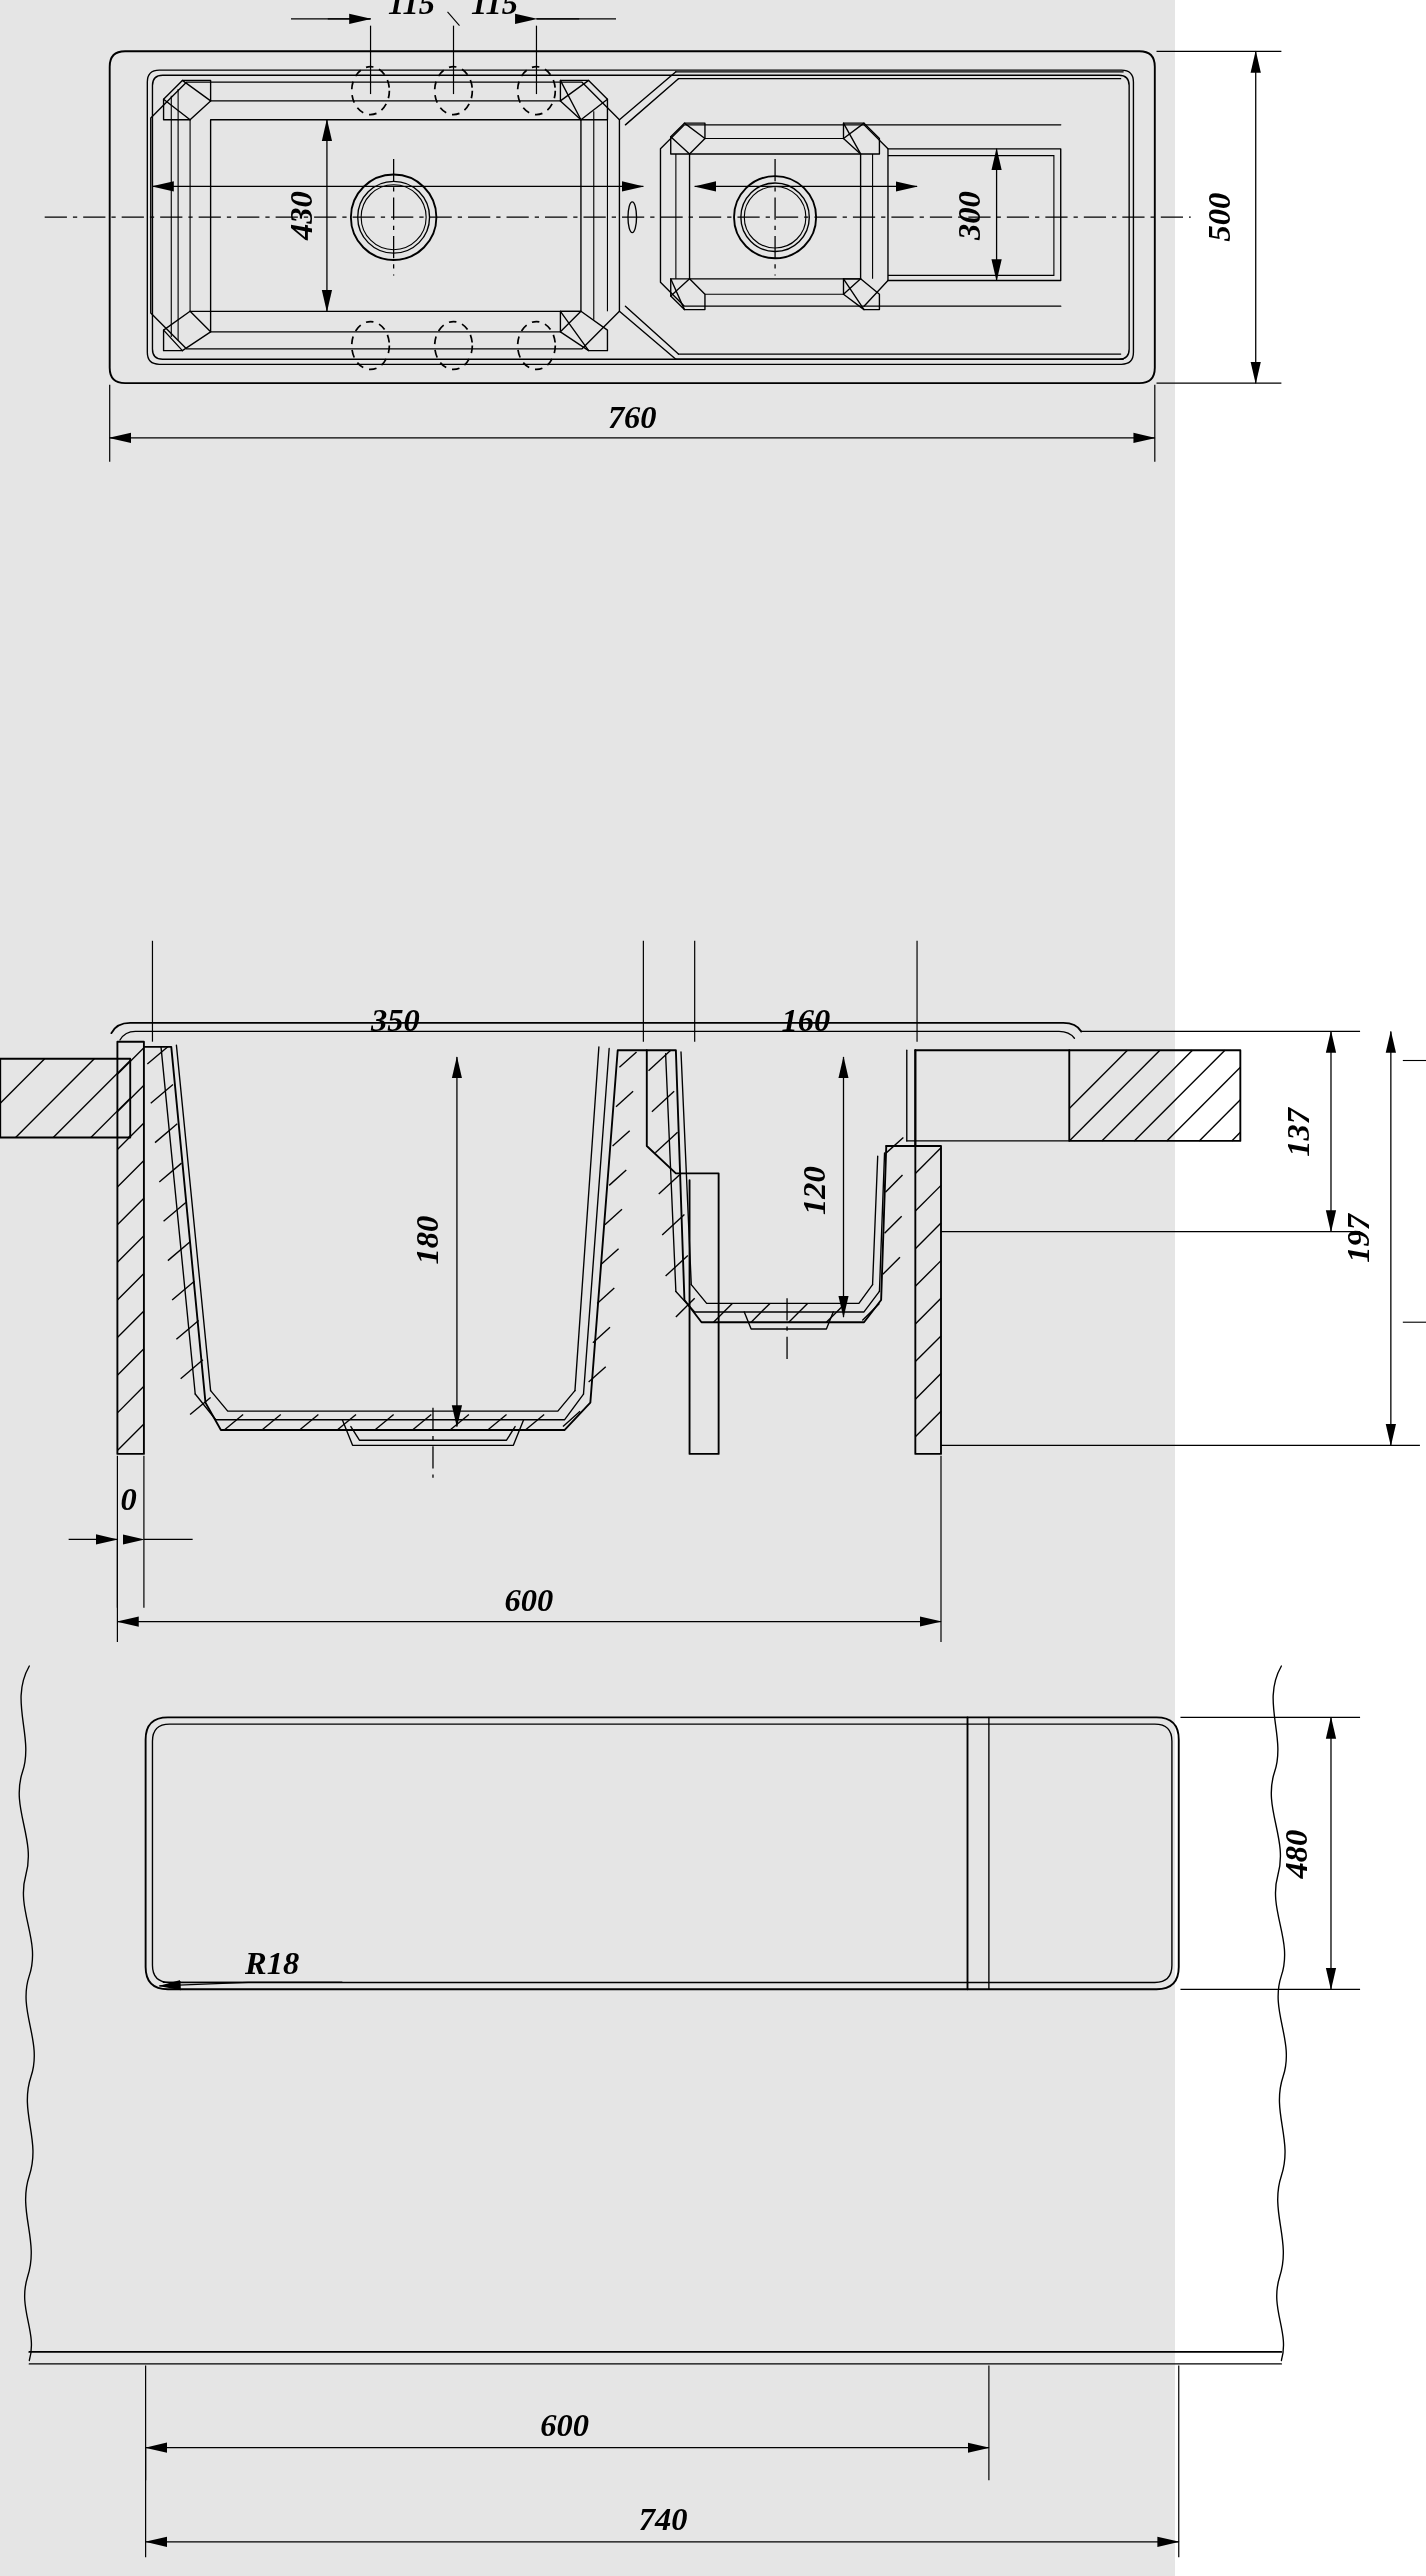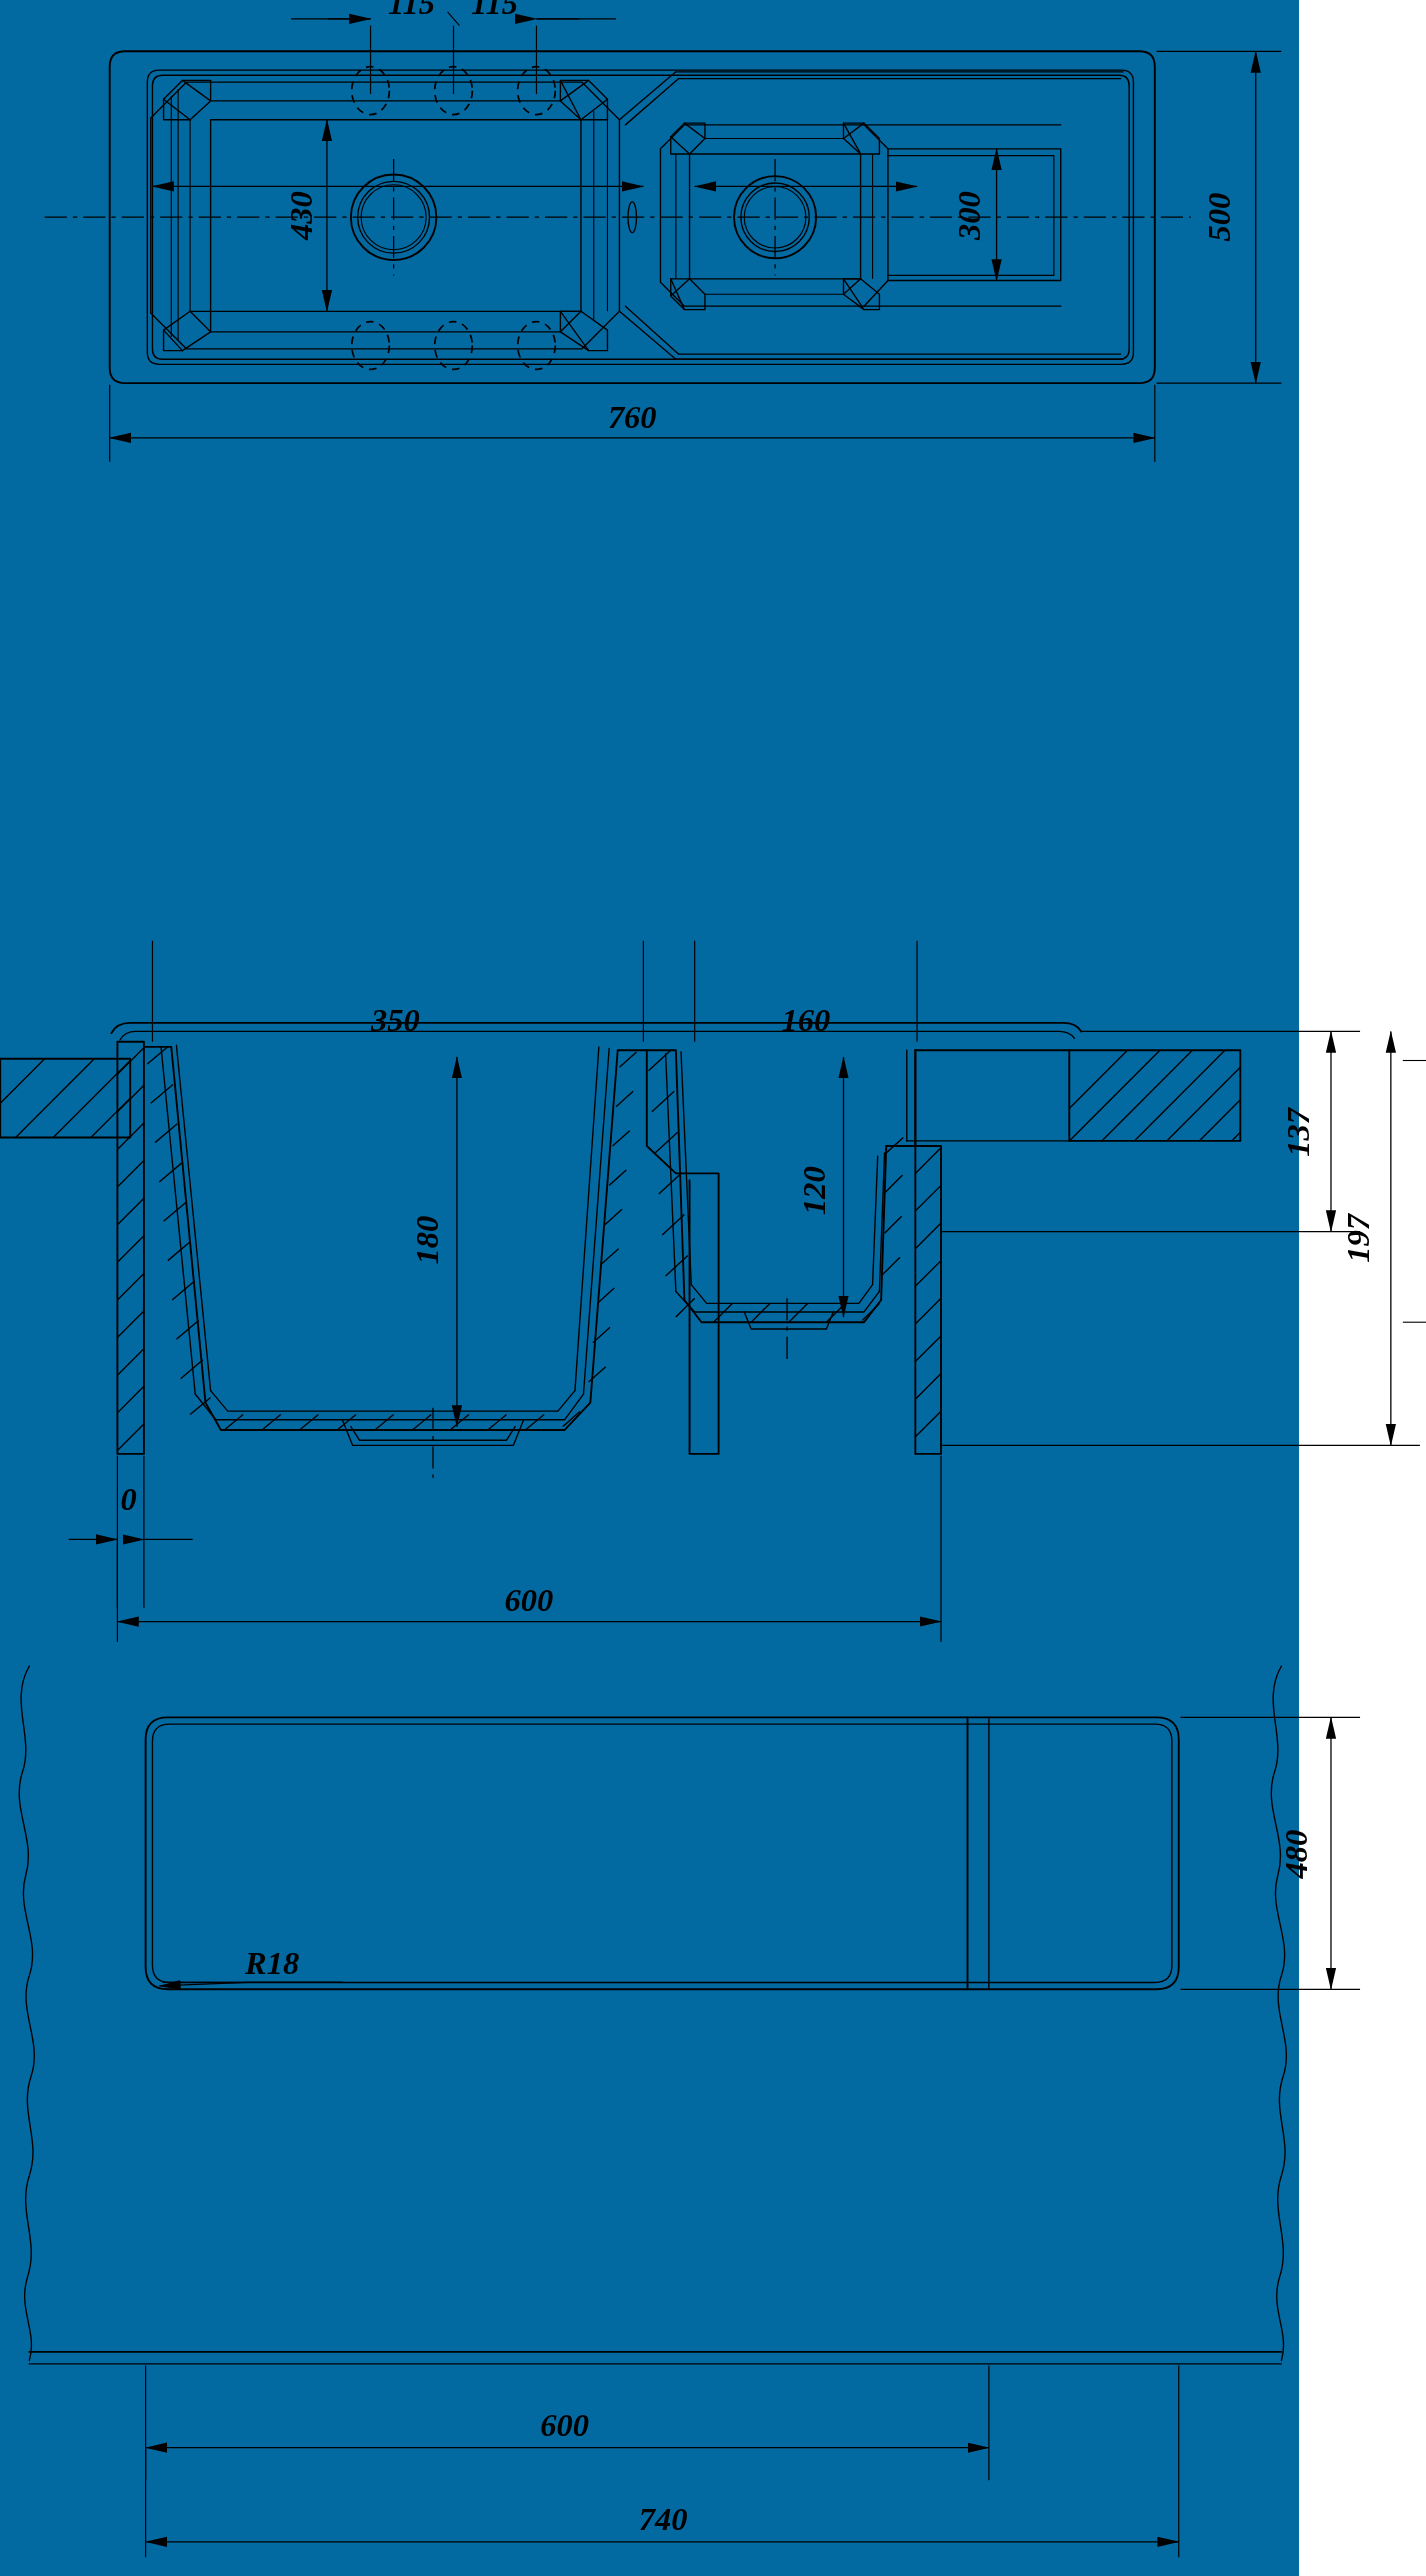--- a/index.html
+++ b/index.html
@@ -9,23 +9,23 @@
     background: #ffffff;
   }
   body {
     width: 1427px;
     height: 2576px;
     font-family: "Liberation Sans", sans-serif;
     overflow: hidden;
   }
   #drawing-root {
     position: relative;
-    width: 1299px;
+    width: 1175px;
     height: 2576px;
-    background: #0369a1;
+    background: #e5e5e5;
   }
   svg.sheet {
     display: block;
     width: 1427px;
     height: 2576px;
   }
   .ln {
     fill: none;
     stroke: #000000;
     stroke-width: 2.2;

